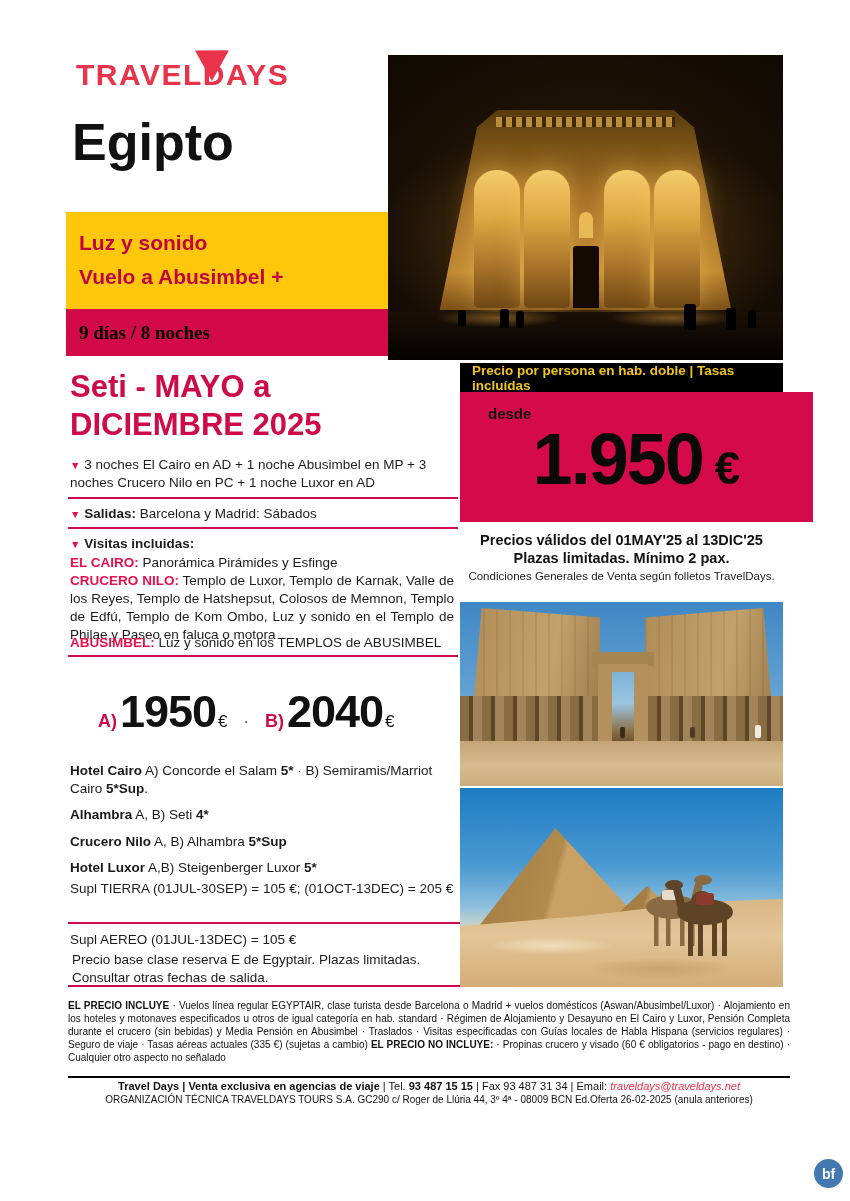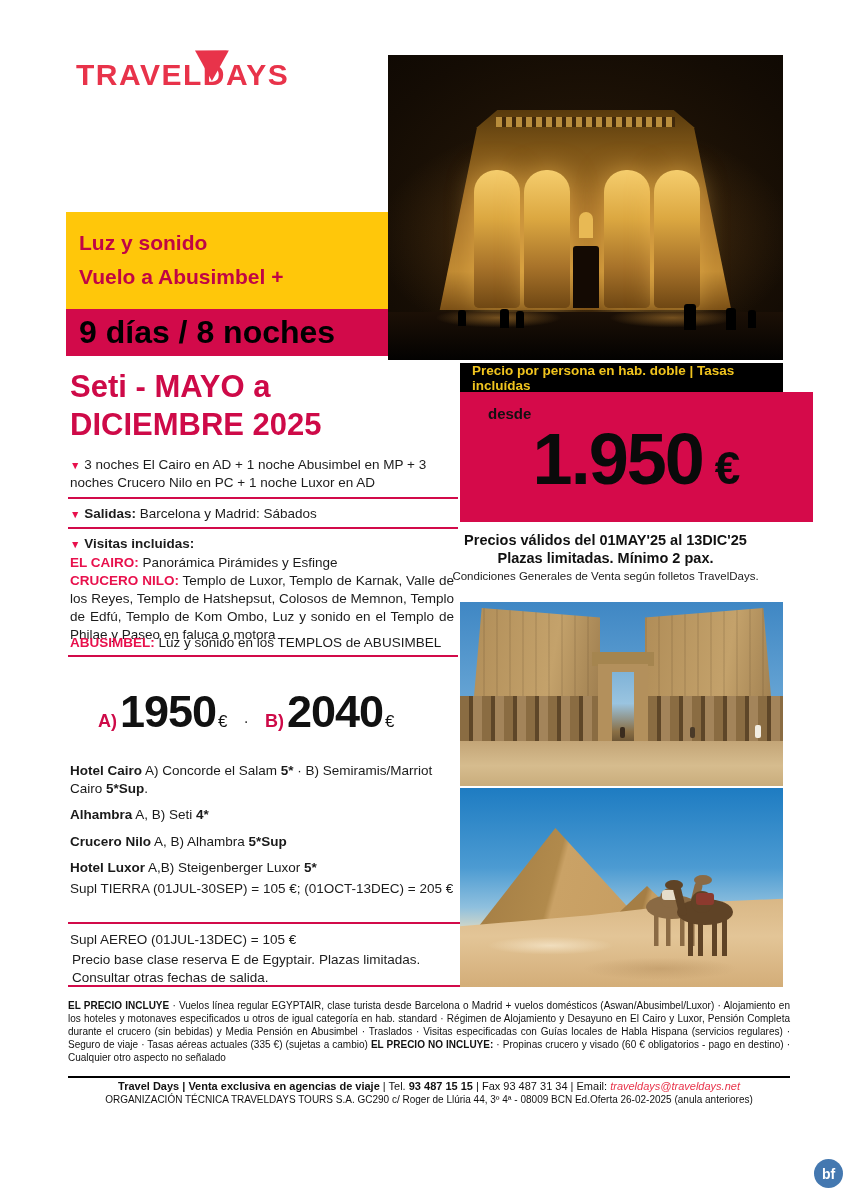--- a/index.html
+++ b/index.html
@@ -16,21 +16,21 @@
   .logo-tri { position:absolute; left:-9px; top:-9px; width:34px; height:32px;
     background:#E8334A; clip-path:polygon(0 8%,100% 0,56% 100%); transform:rotate(4deg); }
   .page-title { left:72px; top:112px; font-size:52px; font-weight:bold; color:#111; letter-spacing:0; }
 
   
   .promo-banner { left:66px; top:212px; width:323px; height:97px; background:#FFC70A;
     padding:14px 0 0 13px; }
   .promo-banner div { color:#C00545; font-weight:bold; font-size:21px; line-height:1.6; }
   .duration-banner { left:66px; top:309px; width:323px; height:47px; background:#D20A4A;
     display:flex; align-items:center; padding-left:13px; }
-  .duration-banner span { color:#000; font-weight:bold; font-size:32px; }
+  .duration-banner span { color:#000; font-weight:bold; font-size:19px;font-family:Liberation Serif, serif; }
 
   .season-heading { left:70px; top:368px; font-size:31px; font-weight:bold; color:#CE0A48; line-height:1.22; }
 
   
   .ltxt { font-size:13.5px; line-height:1.33; color:#1c1c1c; }
   .tri { color:#E8104C; font-size:10.5px; }
   .redline { height:2px; background:#D20A4A; }
   .b { font-weight:bold; }
   .redlabel { color:#E8104C; font-weight:bold; }
 
@@ -61,21 +61,21 @@
   
   .price-bar { left:460px; top:363px; width:323px; height:29px; background:#000;
     display:flex; align-items:center; padding-left:12px; }
   .price-bar span { color:#F0C41E; font-weight:bold; font-size:13.5px; }
   .price-box { left:460px; top:392px; width:353px; height:130px; background:#D50A4A; }
   .from-label { position:absolute; left:28px; top:13px; font-size:15px; font-weight:bold; color:#111; }
   .amount-row { position:absolute; left:0; right:0; top:26px; display:flex; justify-content:center; align-items:baseline; }
   .amount { font-size:72px; font-weight:bold; color:#0a0a0a; letter-spacing:-2px; }
   .amount-eur { font-size:46px; font-weight:bold; color:#0a0a0a; margin-left:12px; }
 
-  .validity { left:444px; top:531px; width:323px; text-align:center; }
+  .validity { left:460px; top:531px; width:323px; text-align:center; }
   .validity .v-bold { font-size:14.5px; font-weight:bold; color:#111; line-height:1.25; }
   .validity .v-small { font-size:11.5px; color:#222; margin-top:3px; }
 
   
   .photo-top { left:388px; top:55px; width:395px; height:305px; overflow:hidden;
     background:
       radial-gradient(ellipse 300px 170px at 50% 60%, rgba(255,170,60,.25), transparent 70%),
       radial-gradient(ellipse 420px 320px at 50% 52%, #2a1a08 0%, #140c04 55%, #060301 100%);
   }
   .as-facade { position:absolute; left:28px; right:28px; top:40px; bottom:50px;
@@ -151,20 +151,21 @@
 </style>
 </head>
 <body>
 
 <div class="page">
 
   <div class="abs brand">
     <span>TRAVEL</span><span class="logo-d"><span class="logo-tri"></span><span>D</span></span><span>AYS</span>
   </div>
 
+  <div class="abs page-title">Egipto</div>
 
   <div class="abs promo-banner">
     <div>Luz y sonido</div>
     <div>Vuelo a Abusimbel +</div>
   </div>
 
   <div class="abs duration-banner">
     <span>9 días / 8 noches</span>
   </div>
 

